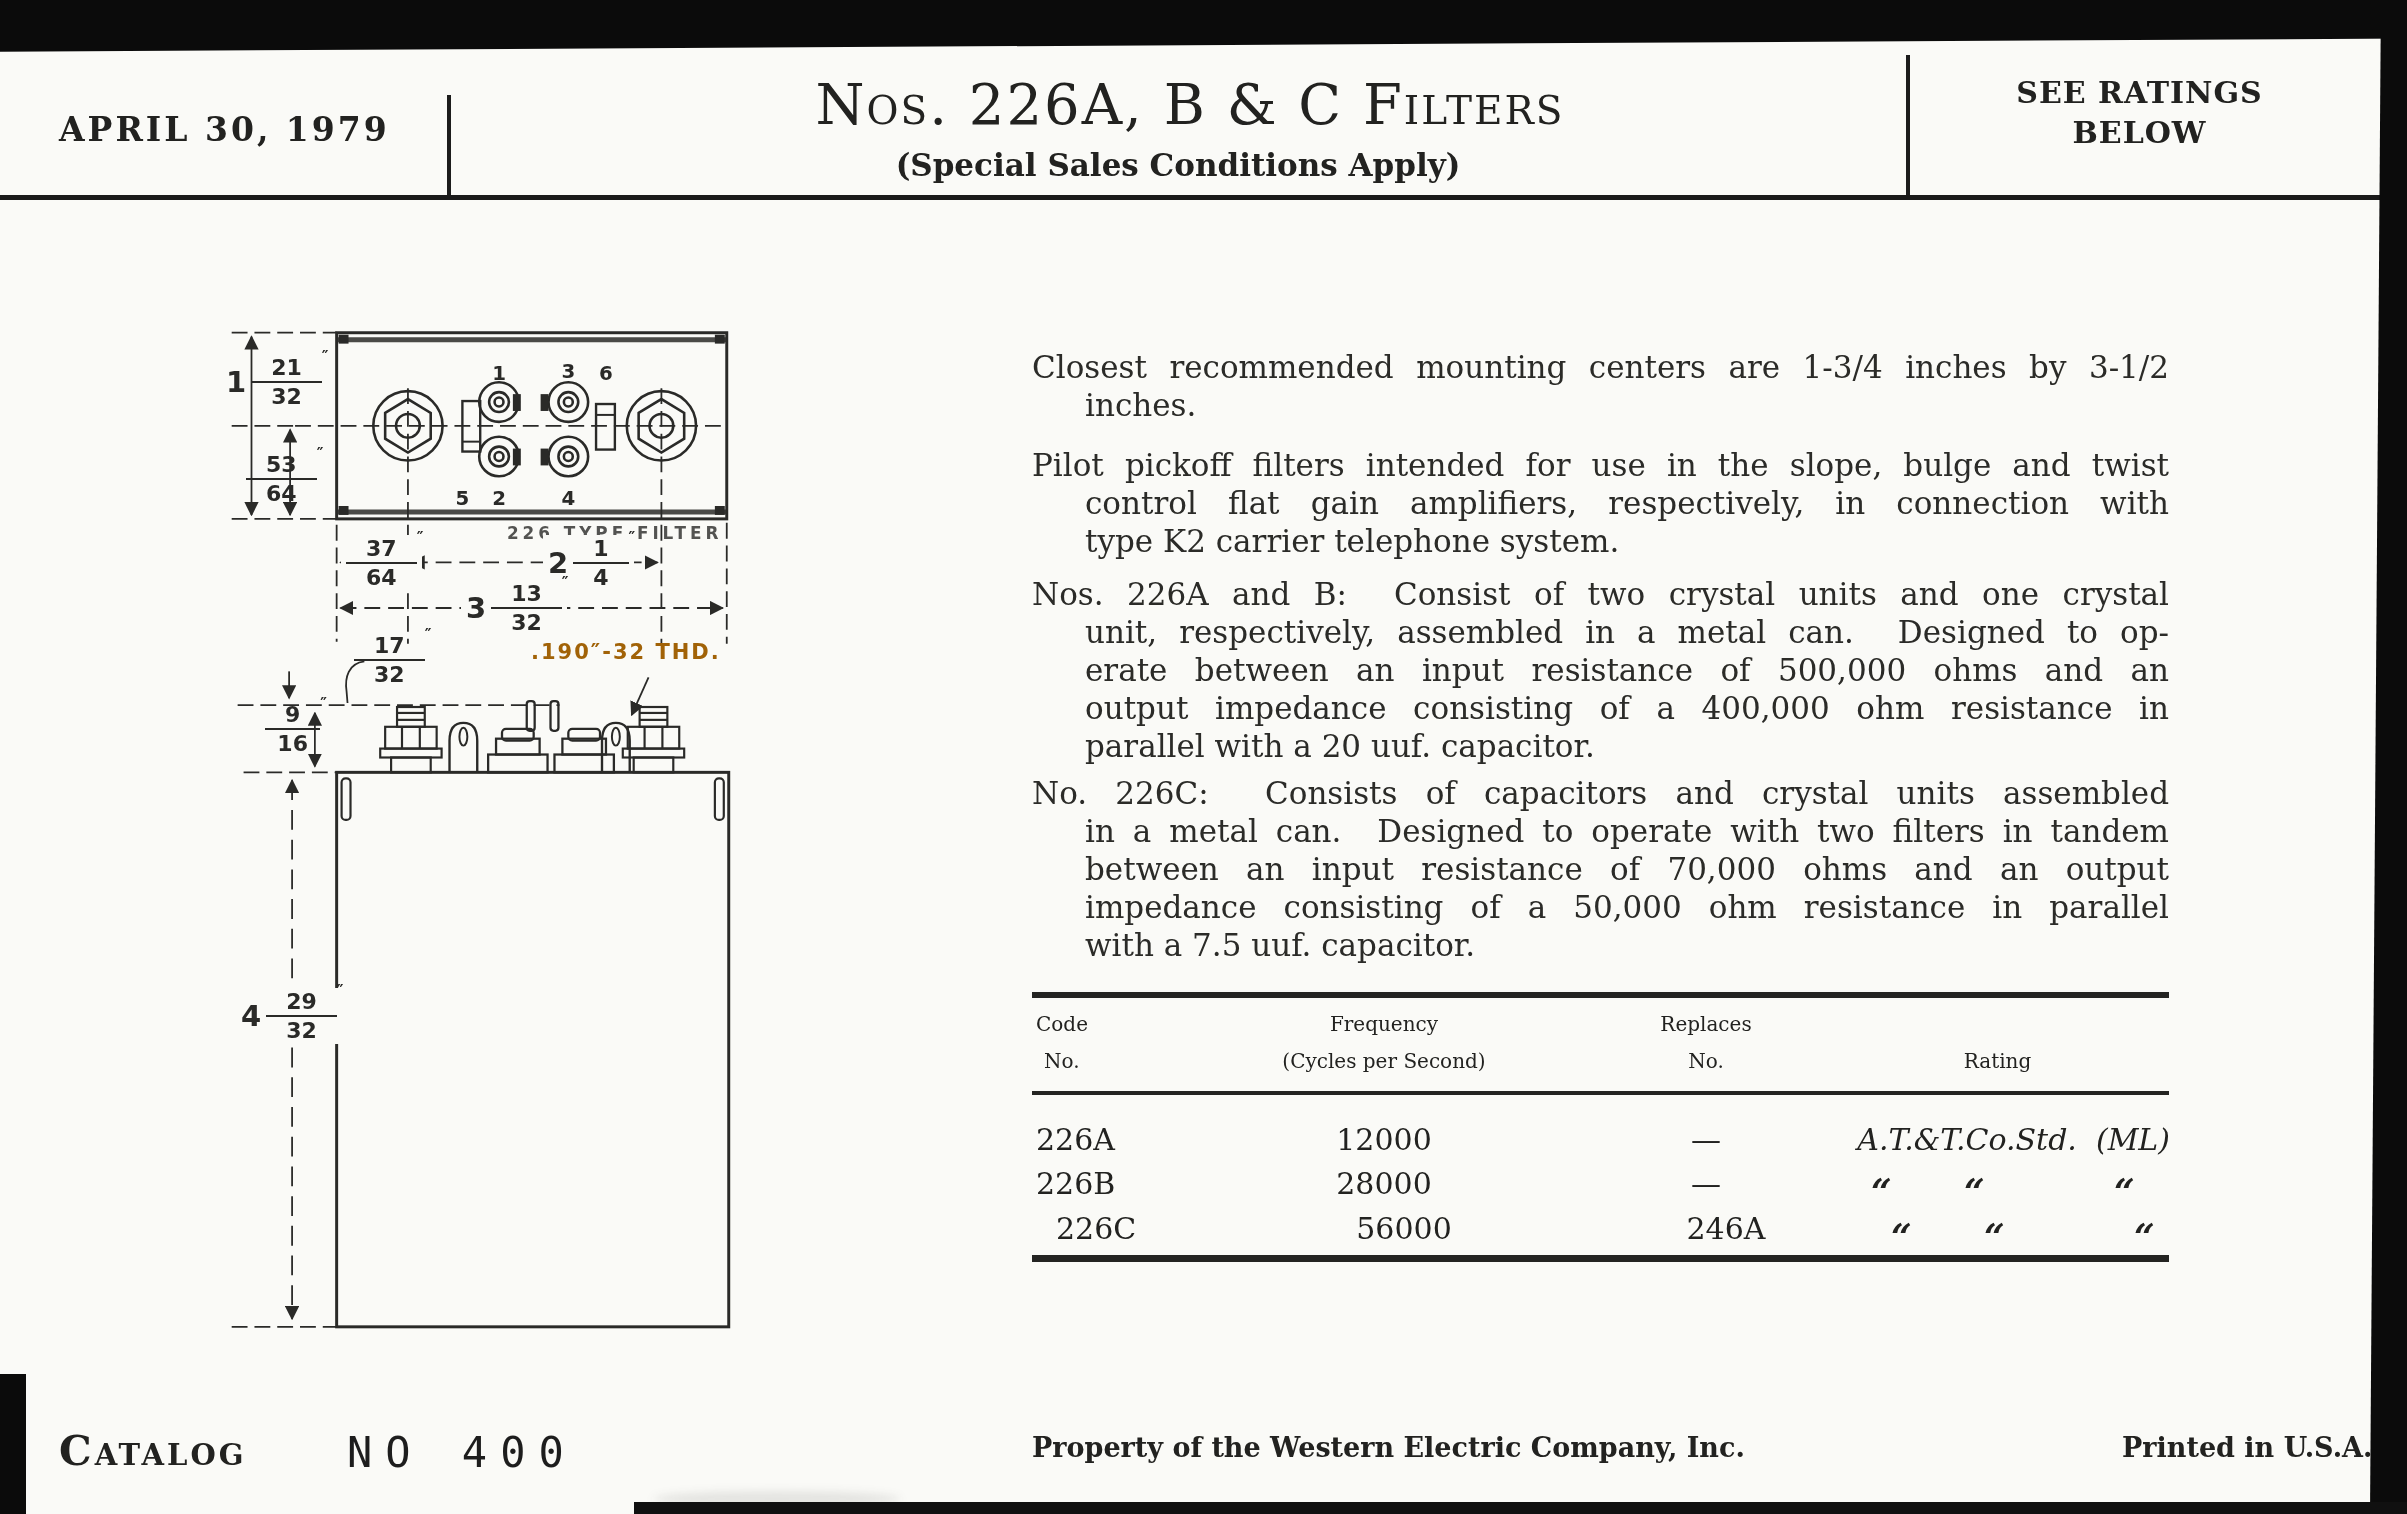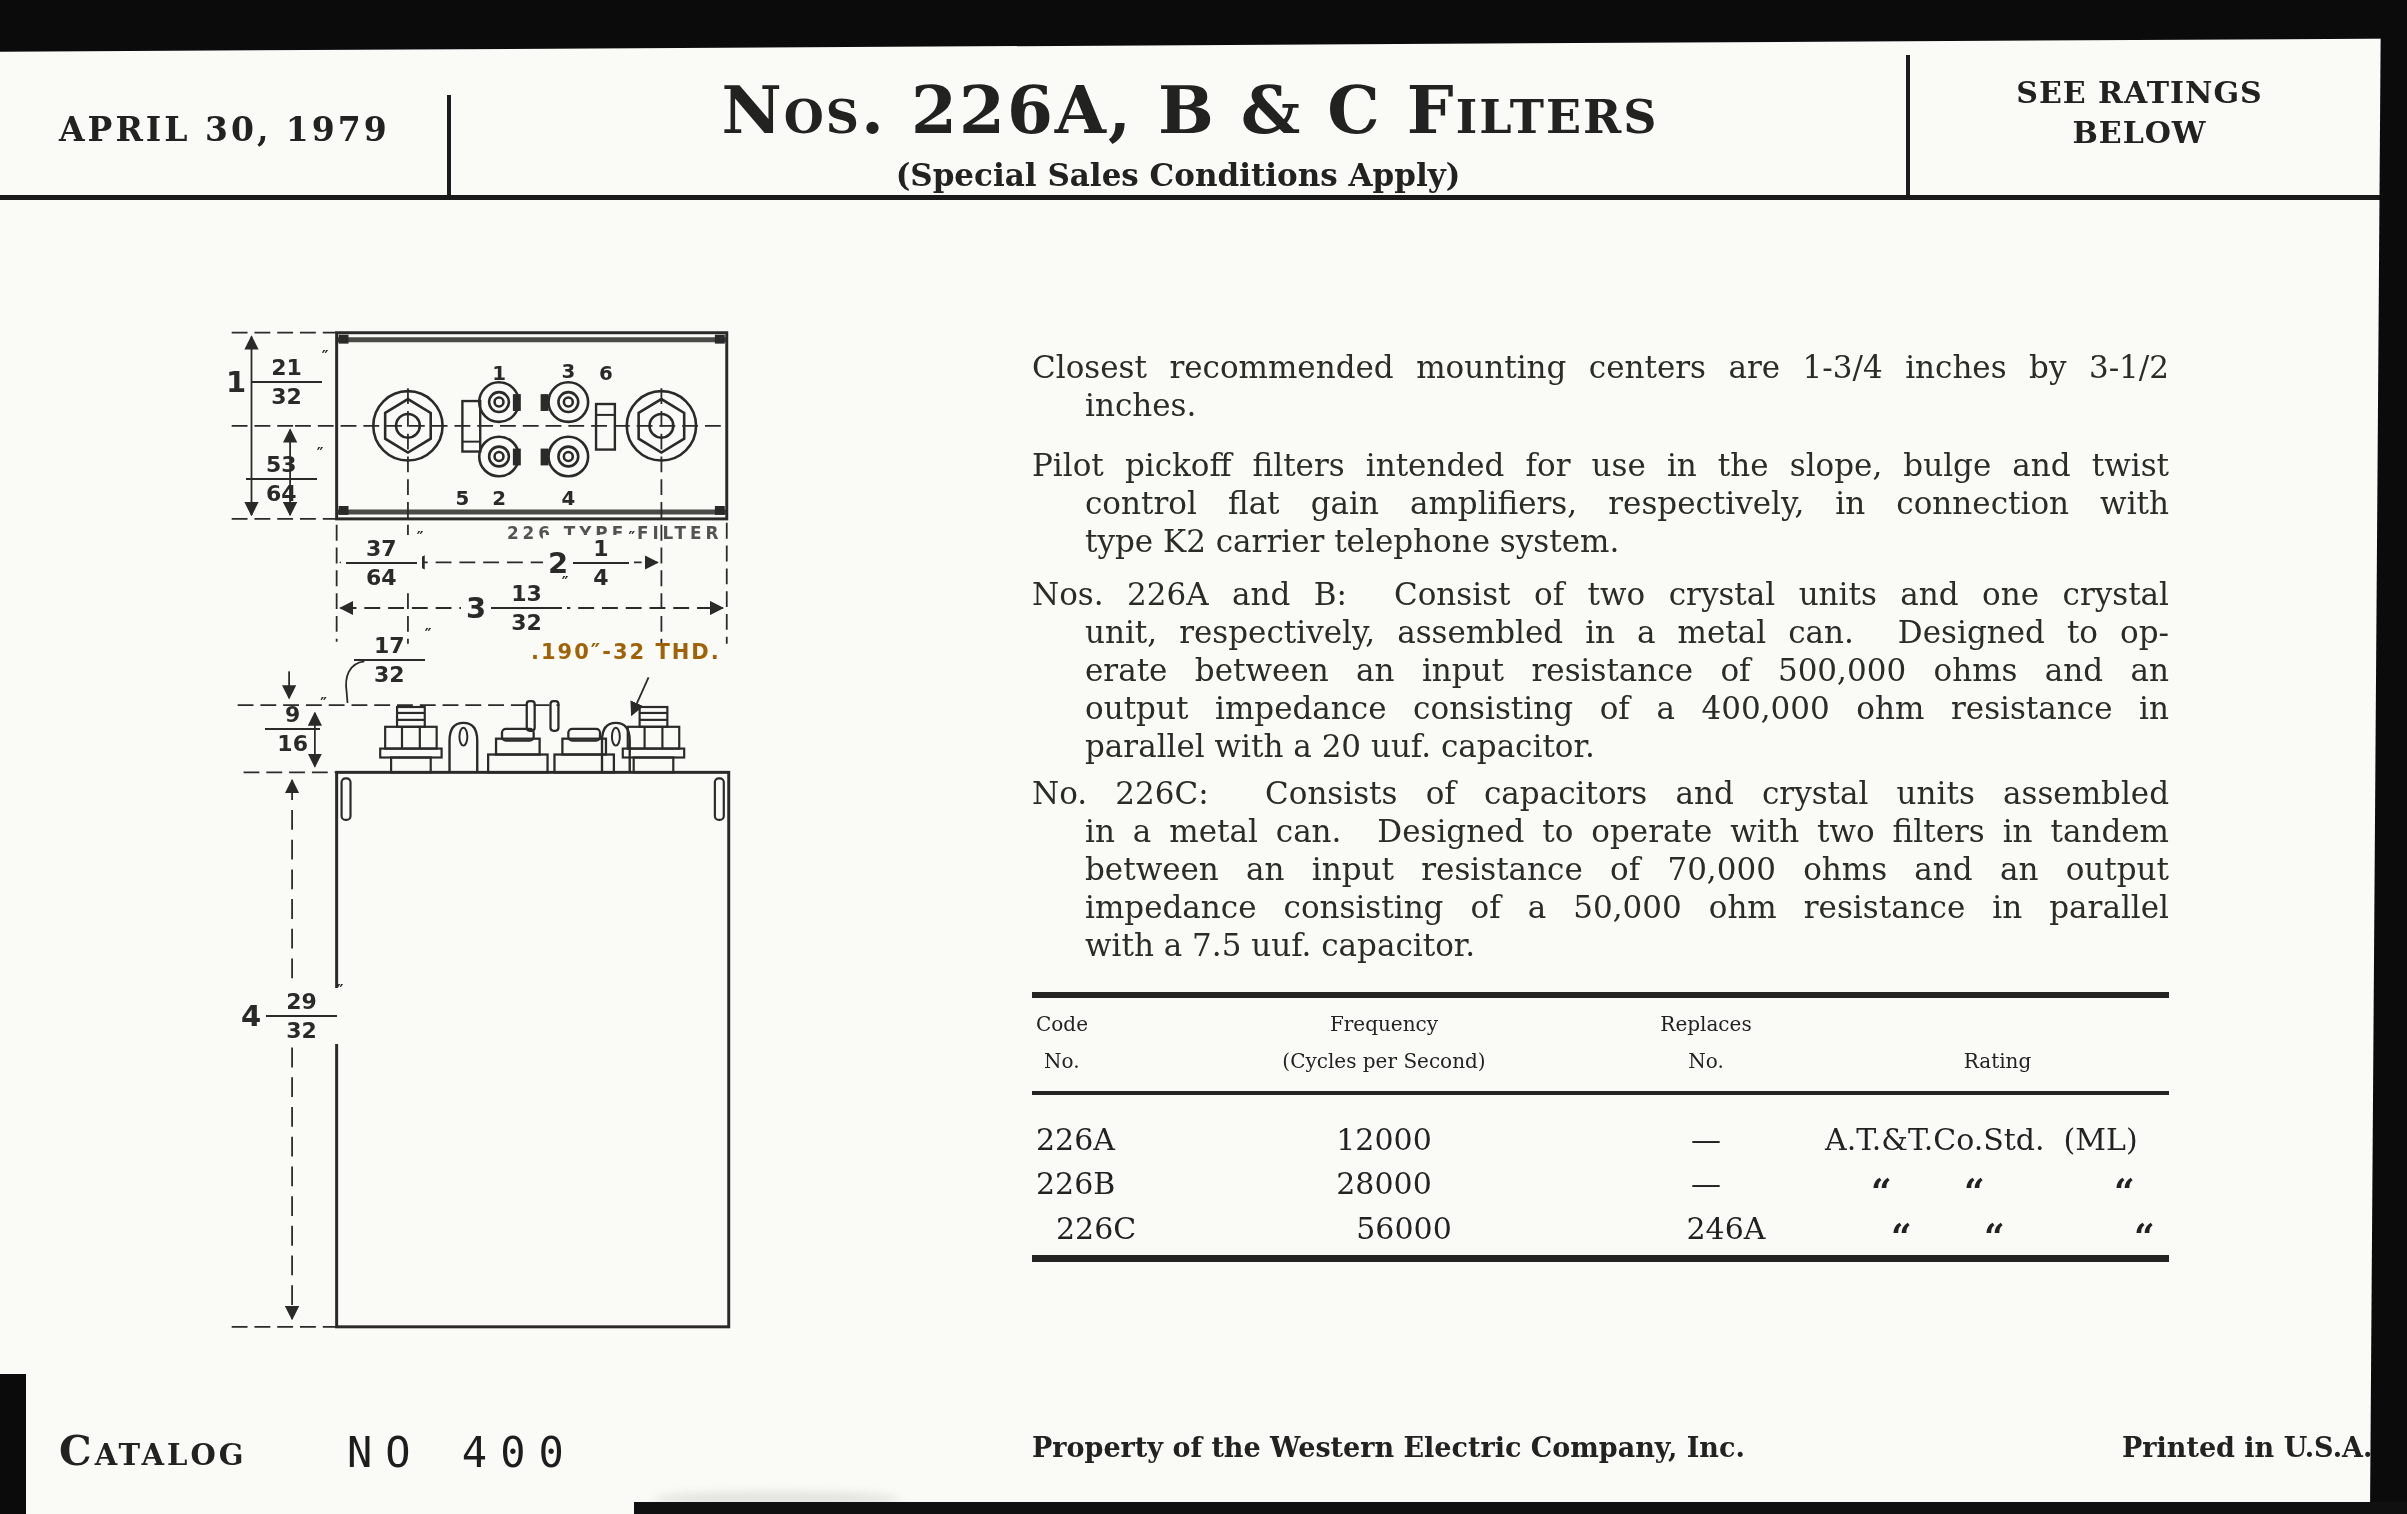--- a/index.html
+++ b/index.html
@@ -17,21 +17,21 @@
   .scan-bottom{ position:absolute; left:634px; top:1502px; width:1774px; height:13px; background:#101010; }
   .scan-smudge{ position:absolute; left:653px; top:1491px; width:248px; height:16px; background:rgba(40,40,40,.10);
                 border-radius:50%; filter:blur(4px); }
 
   
   .date { position:absolute; left:59px; top:110px; font-size:33px; font-weight:700; letter-spacing:3px; }
   .vdiv { position:absolute; width:4px; background:#1c1c1c; }
   .vdiv.v1 { left:447px; top:95px;  height:101px; }
   .vdiv.v2 { left:1906px; top:55px; height:141px; }
   .title-block { position:absolute; left:451px; top:77px; width:1454px; text-align:center; }
-  .title { font-size:66px; font-weight:700; font-variant:small-caps; letter-spacing:2px; line-height:1;margin-left:24px; }
+  .title { font-size:56px; font-weight:400; font-variant:small-caps; letter-spacing:2px; line-height:1;margin-left:24px; }
   .subtitle { margin-top:14px; font-size:31px; font-weight:700; }
   .ratings { position:absolute; left:1910px; top:73px; width:459px; text-align:center;
              font-size:30px; font-weight:700; line-height:40px; letter-spacing:1px; }
   .hrule { position:absolute; left:0; top:195px; width:2408px; height:5px; background:#1a1a1a; }
 
   
   .para { position:absolute; left:1032px; width:1137px; font-size:31px; color:var(--ink2); }
   .bline { height:38px; line-height:38px; overflow:hidden; text-align:justify; white-space:normal; }
   .bline::after { content:""; display:inline-block; width:100%; height:0; }
   .bline.last { text-align:left; }
@@ -45,21 +45,21 @@
   .rule-bot { top:1255px; height:7px; }
   .tbl-head { position:absolute; left:1032px; top:1006px; width:1137px; display:grid;
               grid-template-columns:149px 406px 238px 345px; font-size:20px; line-height:37px; }
   .tbl-head .hc { text-align:center; }
   .tbl-head .hl { text-align:left; padding-left:4px; }
   .tbl-head .low { margin-top:37px; }
   .trow { position:absolute; left:1032px; width:1137px; height:45px; display:grid;
           grid-template-columns:149px 406px 238px 345px; align-items:center; font-size:30px; }
   .trow .c-code { padding-left:4px; }
   .trow .c-freq, .trow .c-repl { text-align:center; }
-  .trow .c-rating { text-align:left; position:relative; }
+  .trow .c-rating { text-align:right; position:relative;font-style:italic; }
   .ditto { position:absolute; top:-14px; font-size:36px; font-weight:700; }
   .d1 { left:46px; } .d2 { left:139px; } .d3 { left:289px; }
 
   
   .catalog-label { position:absolute; left:59px; top:1427px; font-size:41px; font-weight:700;
                    font-variant:small-caps; letter-spacing:3px; }
   .catalog-number { position:absolute; left:347px; top:1428px; font-family:"DejaVu Sans Mono", monospace;
                     font-size:42px; letter-spacing:13px; color:#1d1d1d; }
   .property { position:absolute; left:1032px; top:1432px; font-size:27px; font-weight:700; }
   .printed  { position:absolute; left:2122px; top:1432px; font-size:27px; font-weight:700; }

